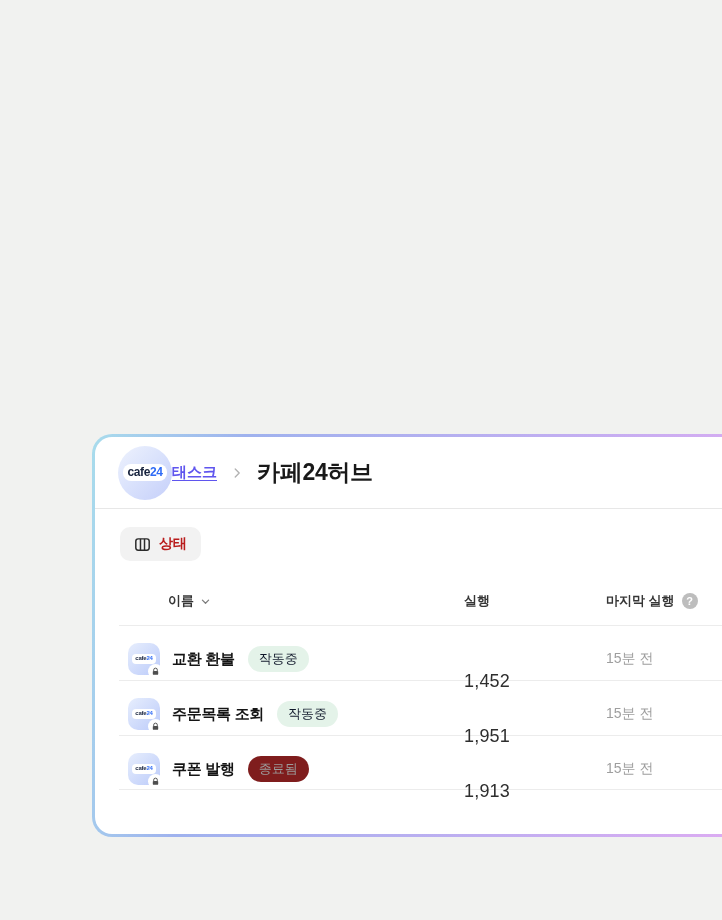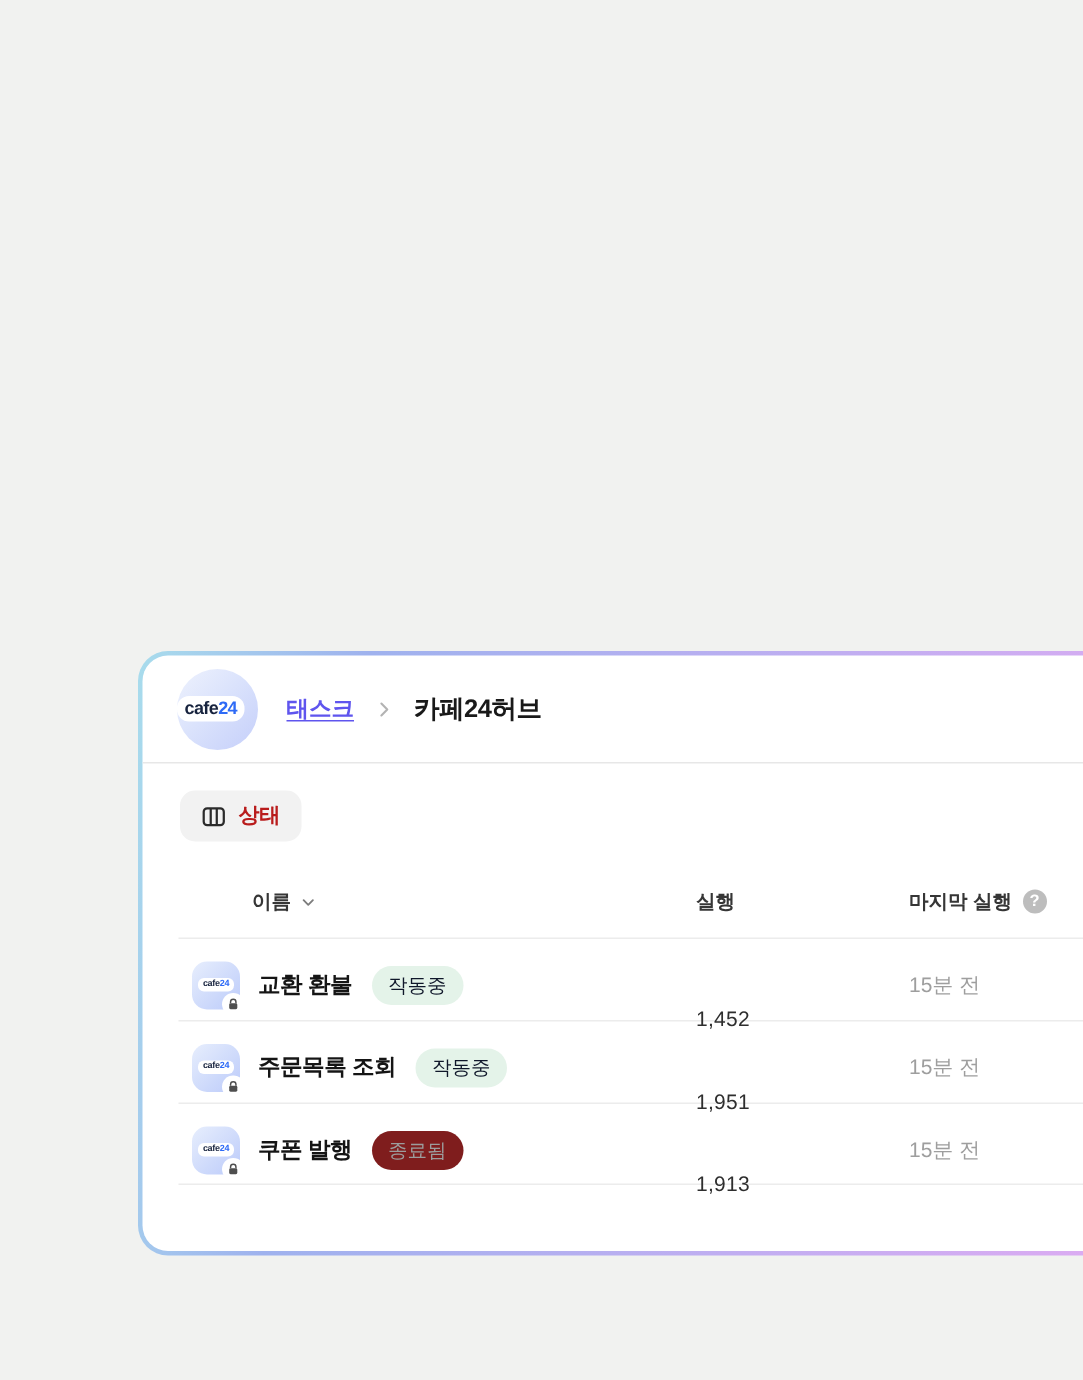--- a/index.html
+++ b/index.html
@@ -34,51 +34,51 @@
     align-items: center;
     padding-left: 23px;
   }
   .logo-circle {
     width: 54px;
     height: 54px;
     border-radius: 50%;
     background: linear-gradient(135deg, #eef2fd 0%, #dbe3fc 45%, #c5cffa 100%);
     display: flex;
     align-items: center;
+    justify-content: center;
     flex: 0 0 auto;
   }
   .logo-pill {
     background: #ffffff;
     border-radius: 8px;
     padding: 2px 5px 3px 5px;
     font-size: 12px;
     font-weight: 700;
     letter-spacing: -0.4px;
     line-height: 1;
   }
   .logo-pill .brand-a { color: #17233e; }
   .logo-pill .brand-b { color: #2f6bf6; }
   .breadcrumb {
-    margin-left: 19px;
     display: flex;
     align-items: center;
     gap: 13px;
   }
   .breadcrumb a {
     color: #5f55ee;
     font-size: 15px;
     font-weight: 600;
     text-decoration: underline;
     text-underline-offset: 3px;
     cursor: pointer;
   }
   .crumb-sep { display: flex; align-items: center; color: #b3b3b3; }
   .breadcrumb .current {
     color: #191919;
-    font-size: 17px;
+    font-size: 23px;
     font-weight: 700;
     letter-spacing: -0.3px;
   }
   .header-divider { height: 1px; background: #e7e7e7; }
   
   .toolbar { padding: 18px 0 0 25px; }
   .status-btn {
     display: inline-flex;
     align-items: center;
     gap: 8px;
@@ -173,21 +173,21 @@
     display: inline-flex;
     align-items: center;
     height: 26px;
     padding: 0 11px;
     border-radius: 13px;
     font-size: 13px;
     font-weight: 500;
   }
   .badge.active { background: #e4f3e9; color: #0f172a; }
   .badge.ended  { background: #7f1d1d; color: #9c9c9c; }
-  .cell-runs { font-size: 14px; color: #2e2e2e; letter-spacing: 0.2px; margin-top: 45px; }
+  .cell-runs { font-size: 18px; color: #2e2e2e; letter-spacing: 0.2px; margin-top: 45px; }
   .cell-last { font-size: 14px; color: #9e9e9e; }
   .icon { display: inline-flex; }
 </style>
 </head>
 <body>
 
 <div class="card-outer">
   <div class="card">
 
     <div class="card-header">

